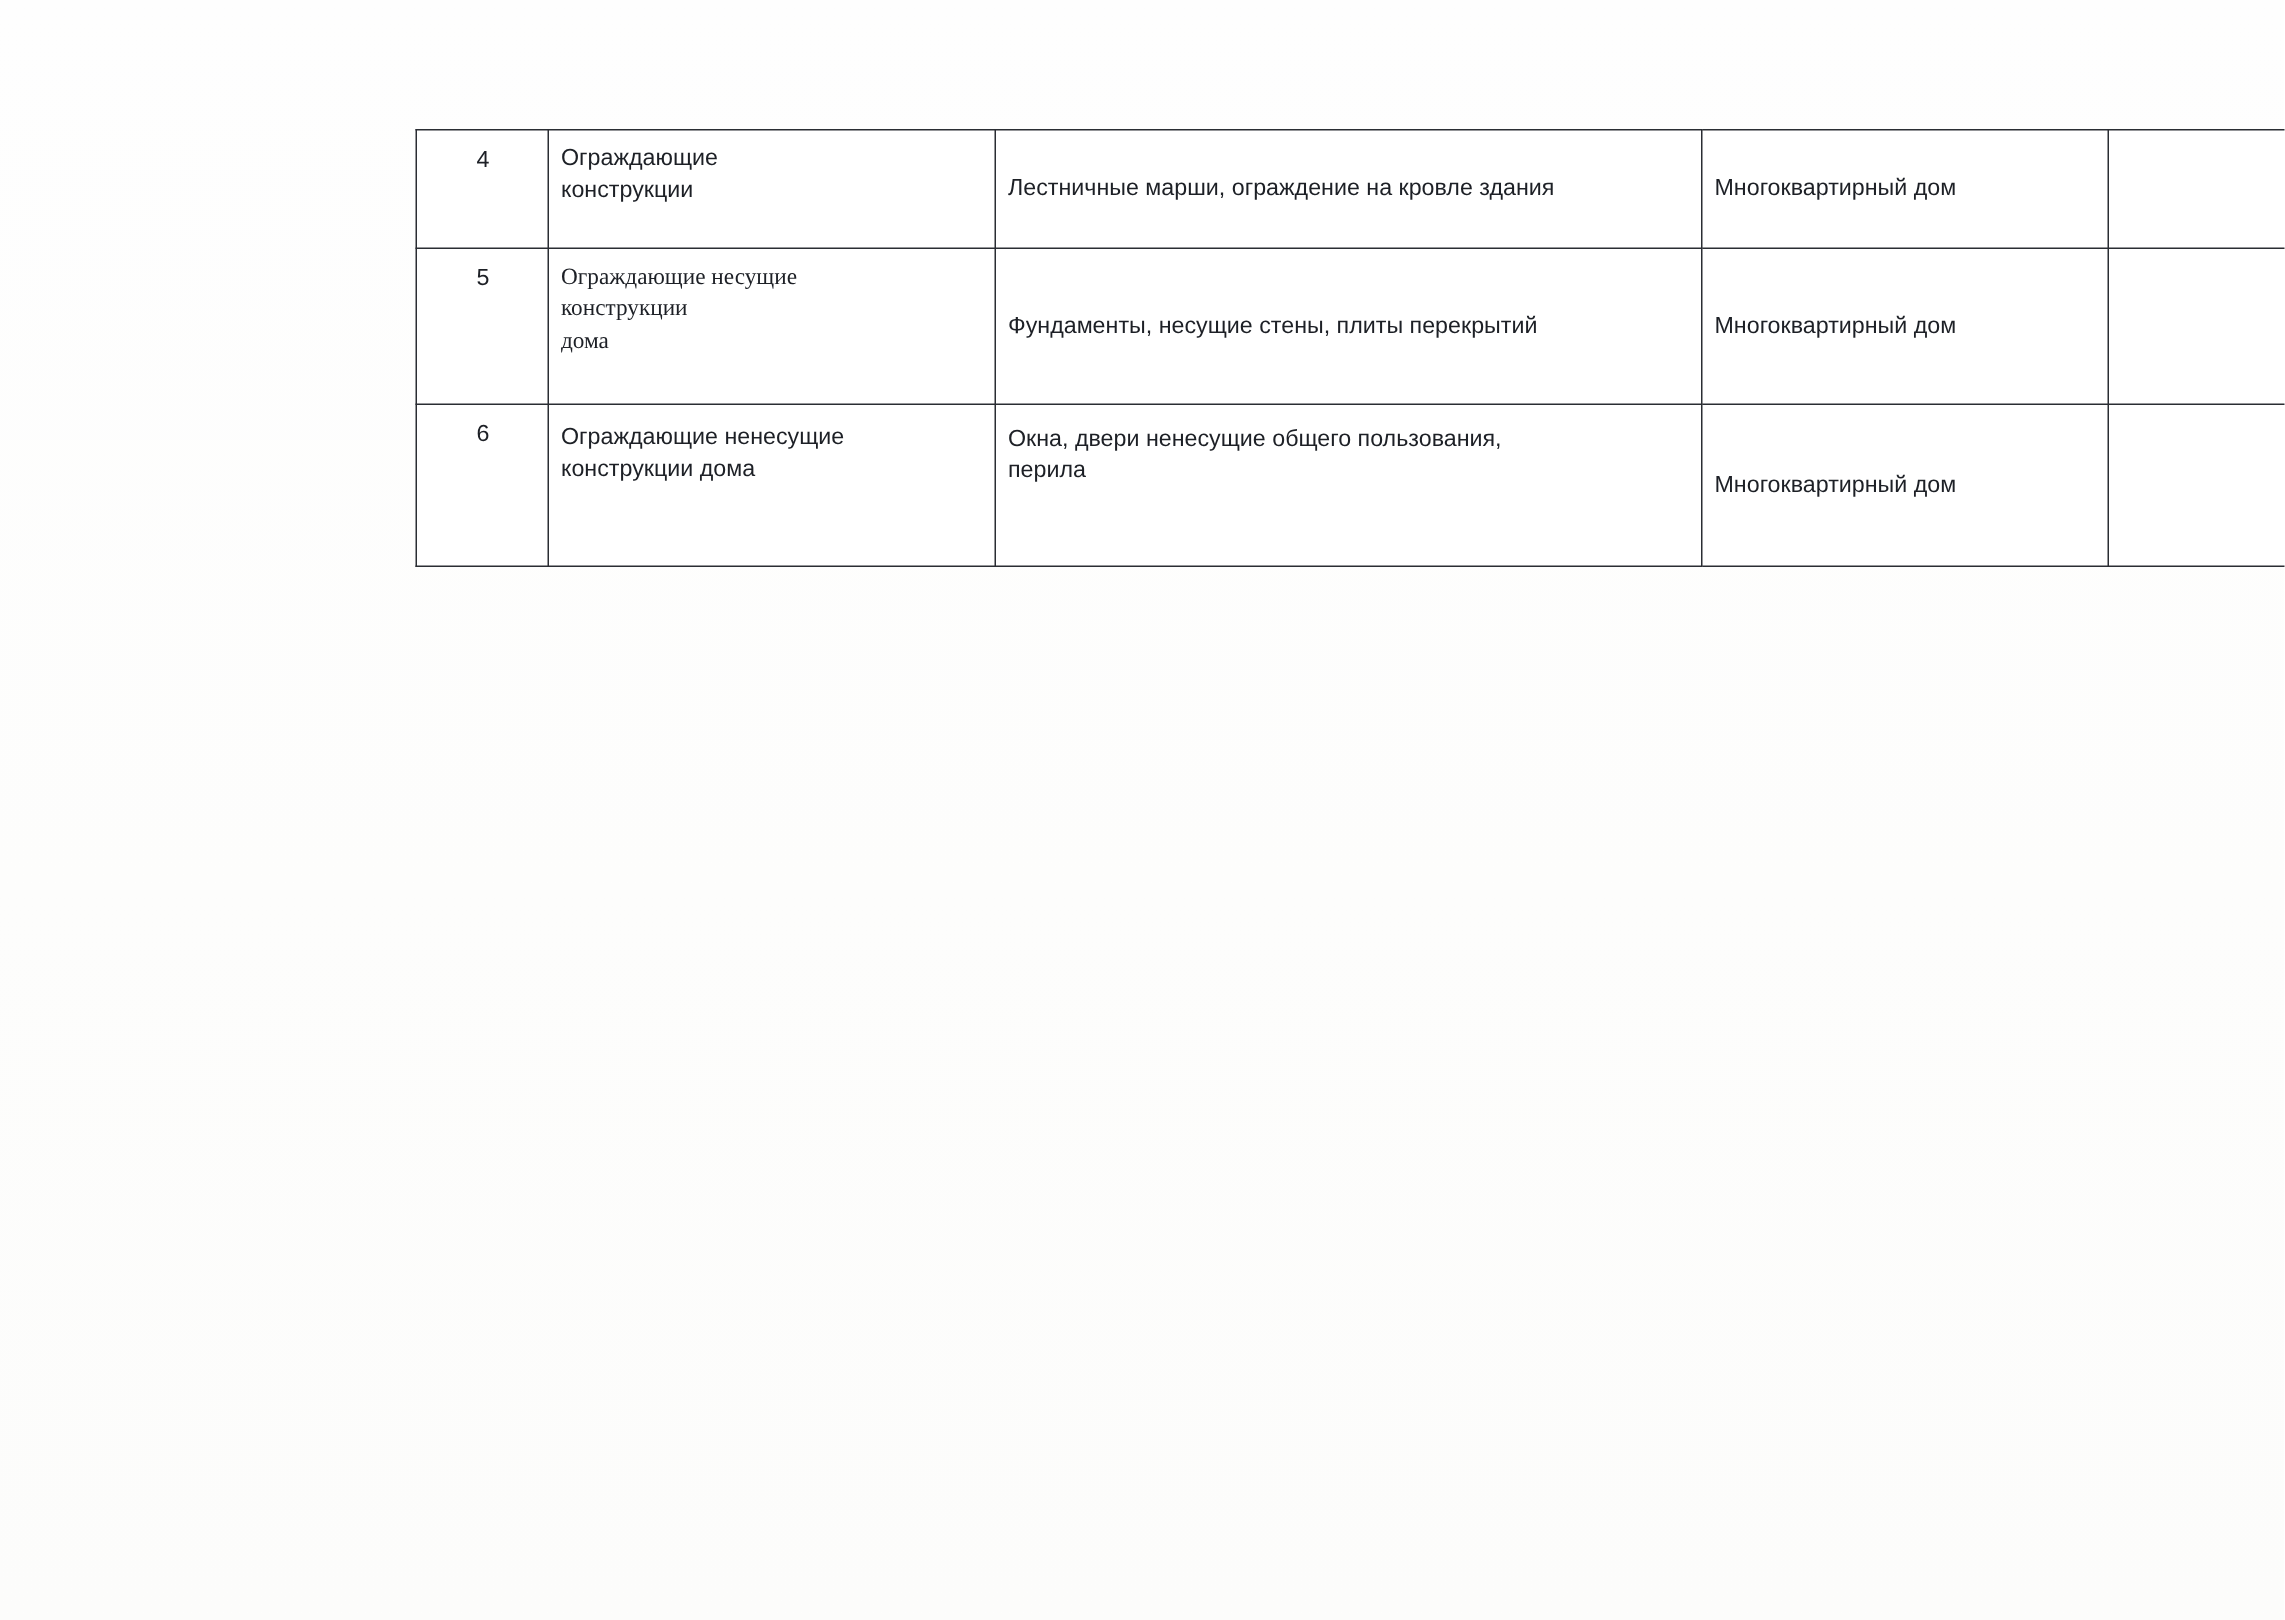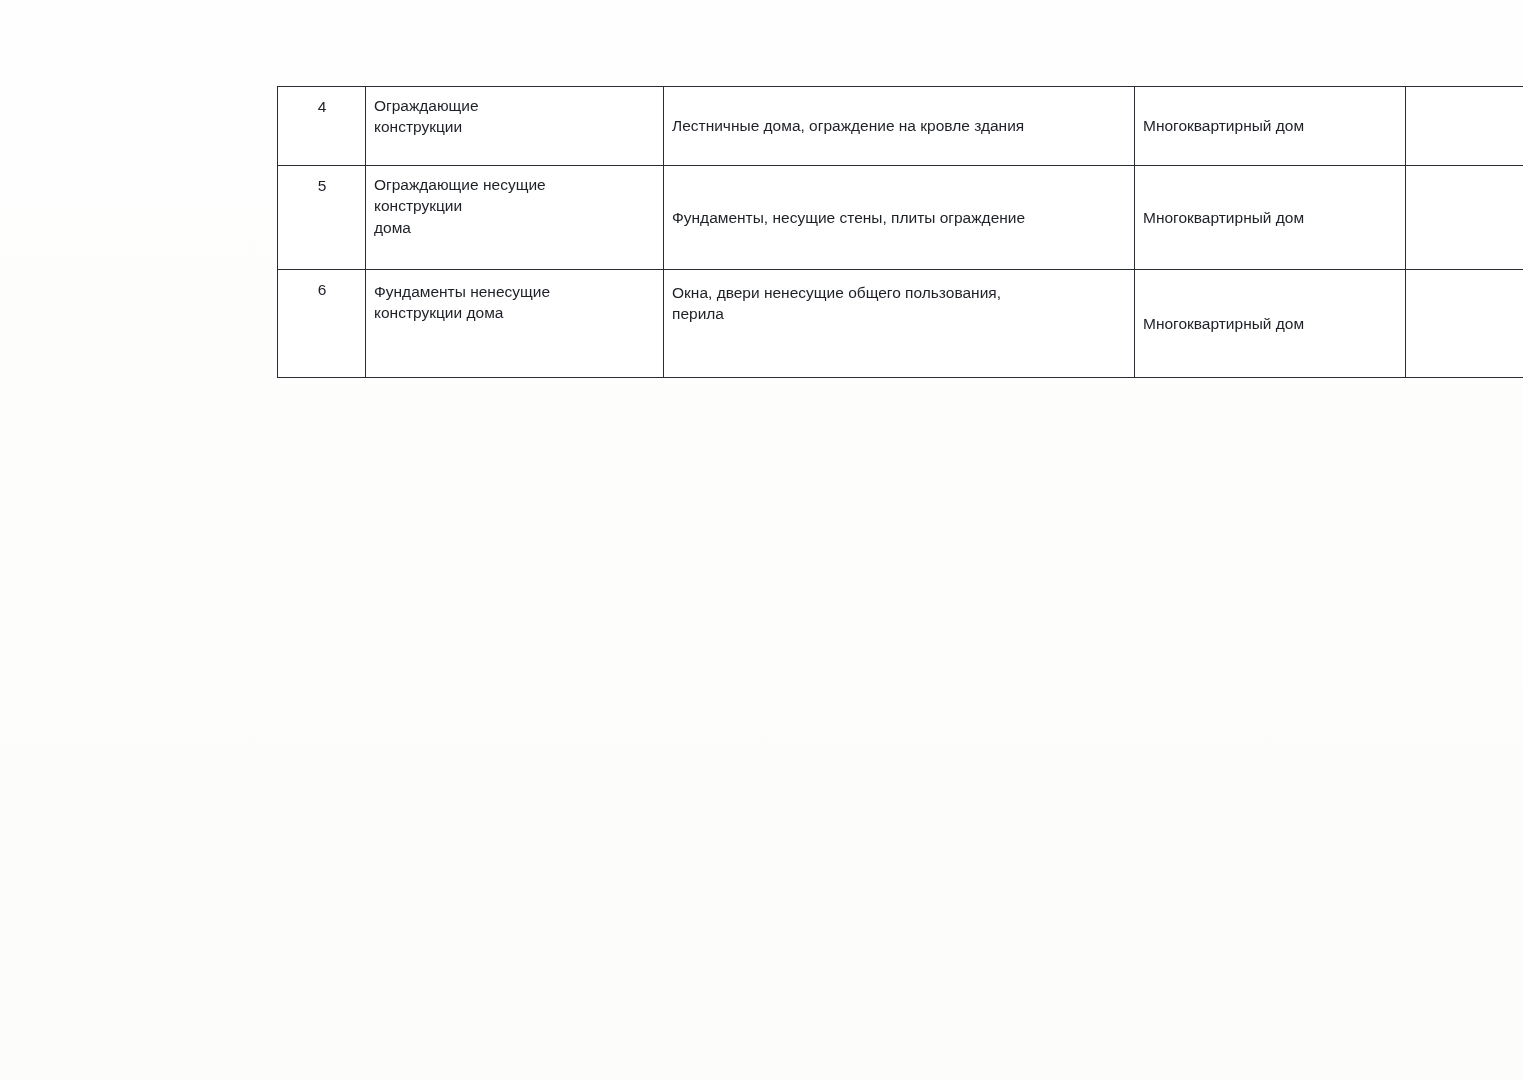--- a/index.html
+++ b/index.html
@@ -58,59 +58,59 @@
 
   .r4 td { height: 57px; }
   .r5 td { height: 82px; }
   .r6 td { height: 82px; }
 
   .r4 .col-desc, .r4 .col-obj { vertical-align: middle; }
   .r5 .col-desc, .r5 .col-obj { vertical-align: middle; }
   .r6 .col-obj { vertical-align: middle; }
   .r6 .col-desc { vertical-align: top; padding-top: 12px; }
   .r6 .col-name { padding-top: 11px; }
-  .r5 .col-name { padding-top: 8px; }
+  .r5 .col-name { padding-top: 8px; font-family: Liberation Serif, serif; }
   .r4 .col-name { padding-top: 8px; }
 
   .r4 .col-num { padding-bottom: 12px; }
   .r5 .col-num { padding-bottom: 12px; }
   .r6 .col-num { padding-bottom: 16px; }
 
   .nowrap-line { white-space: pre-line; }
 </style>
 </head>
 <body>
 
 <div class="page">
 
   <table class="doc-table">
     <tbody>
 
       <tr class="r4">
         <td class="col-num cell-num">4</td>
         <td class="col-name nowrap-line">Ограждающие
 конструкции</td>
-        <td class="col-desc nowrap-line">Лестничные дома, ограждение на кровле здания</td>
+        <td class="col-desc nowrap-line">Лестничные марши, ограждение на кровле здания</td>
         <td class="col-obj cell-obj">Многоквартирный дом</td>
         <td class="col-empty"></td>
       </tr>
 
       <tr class="r5">
         <td class="col-num cell-num">5</td>
         <td class="col-name nowrap-line">Ограждающие несущие
 конструкции
 дома</td>
-        <td class="col-desc nowrap-line">Фундаменты, несущие стены, плиты ограждение</td>
+        <td class="col-desc nowrap-line">Фундаменты, несущие стены, плиты перекрытий</td>
         <td class="col-obj cell-obj">Многоквартирный дом</td>
         <td class="col-empty"></td>
       </tr>
 
       <tr class="r6">
         <td class="col-num cell-num">6</td>
-        <td class="col-name nowrap-line">Фундаменты ненесущие
+        <td class="col-name nowrap-line">Ограждающие ненесущие
 конструкции дома</td>
         <td class="col-desc nowrap-line">Окна, двери ненесущие общего пользования,
 перила</td>
         <td class="col-obj cell-obj">Многоквартирный дом</td>
         <td class="col-empty"></td>
       </tr>
 
     </tbody>
   </table>
 

